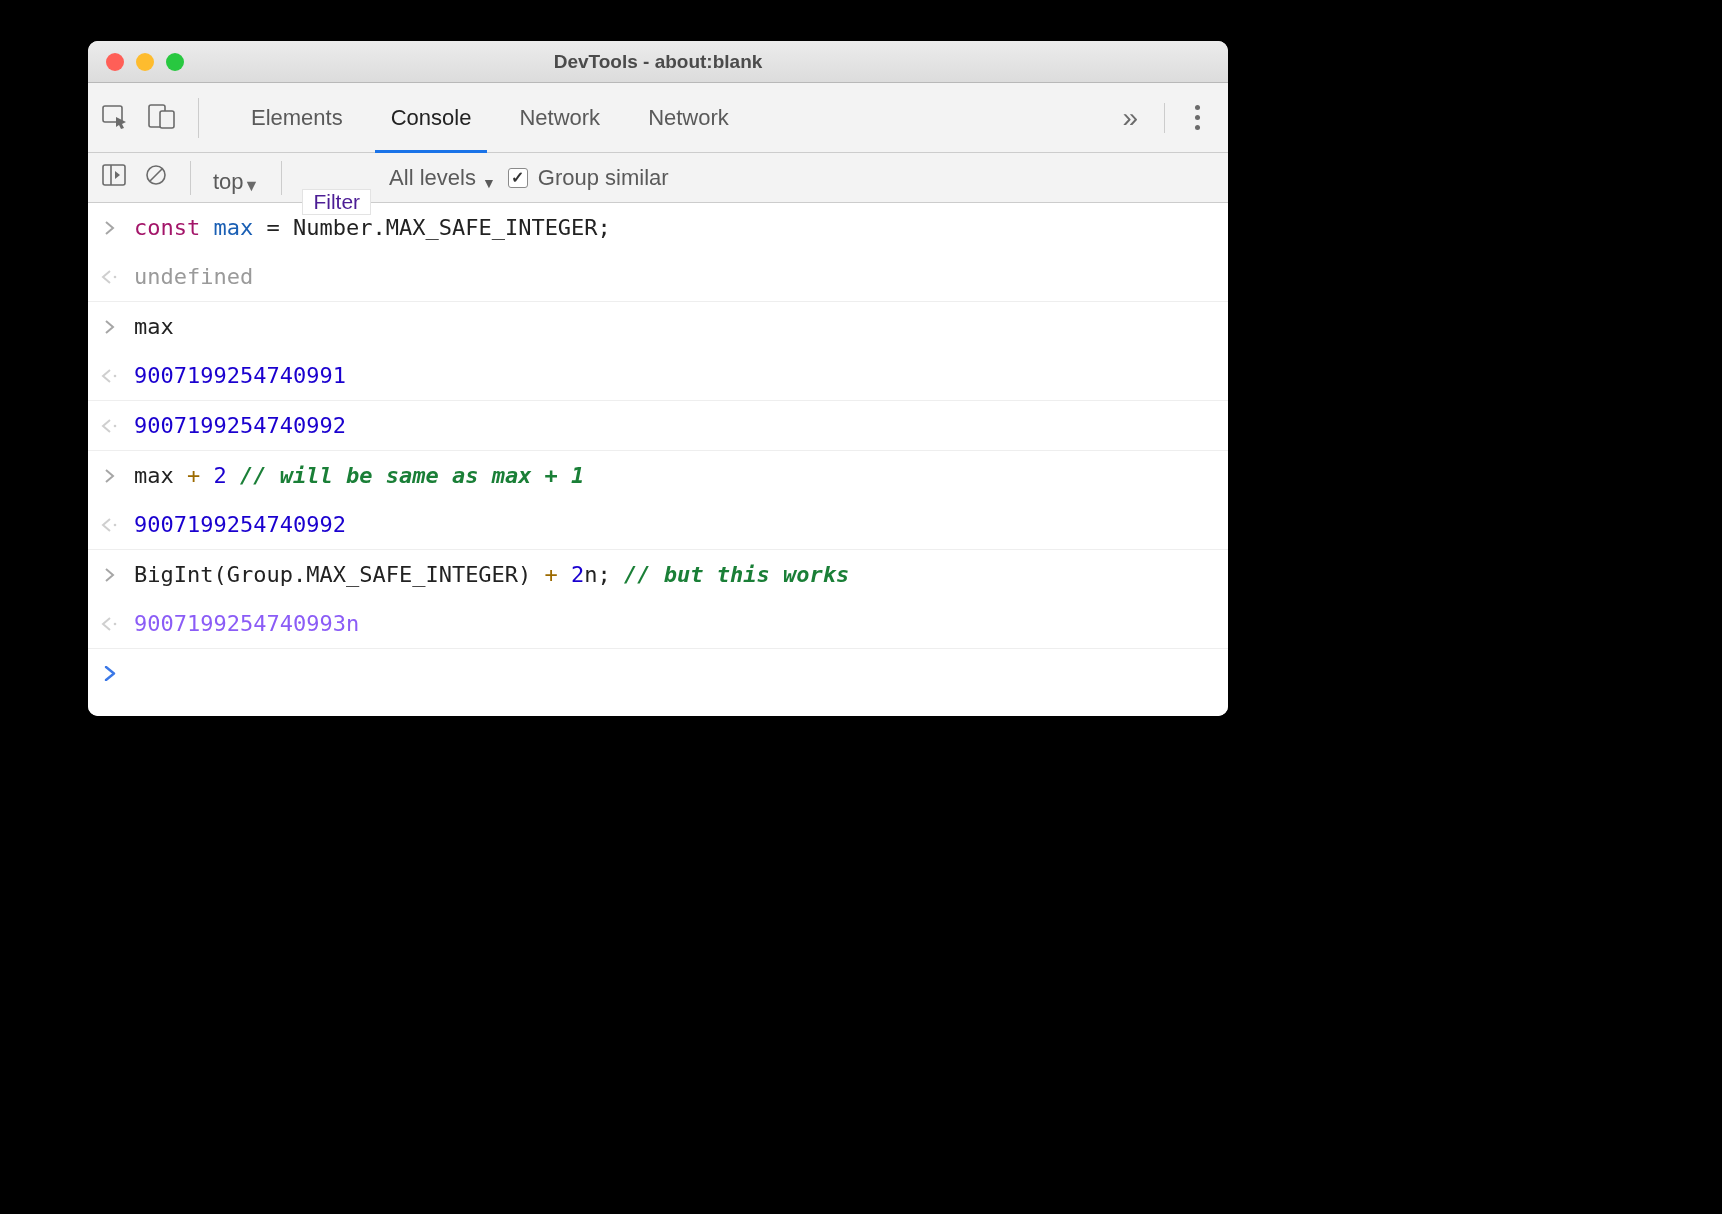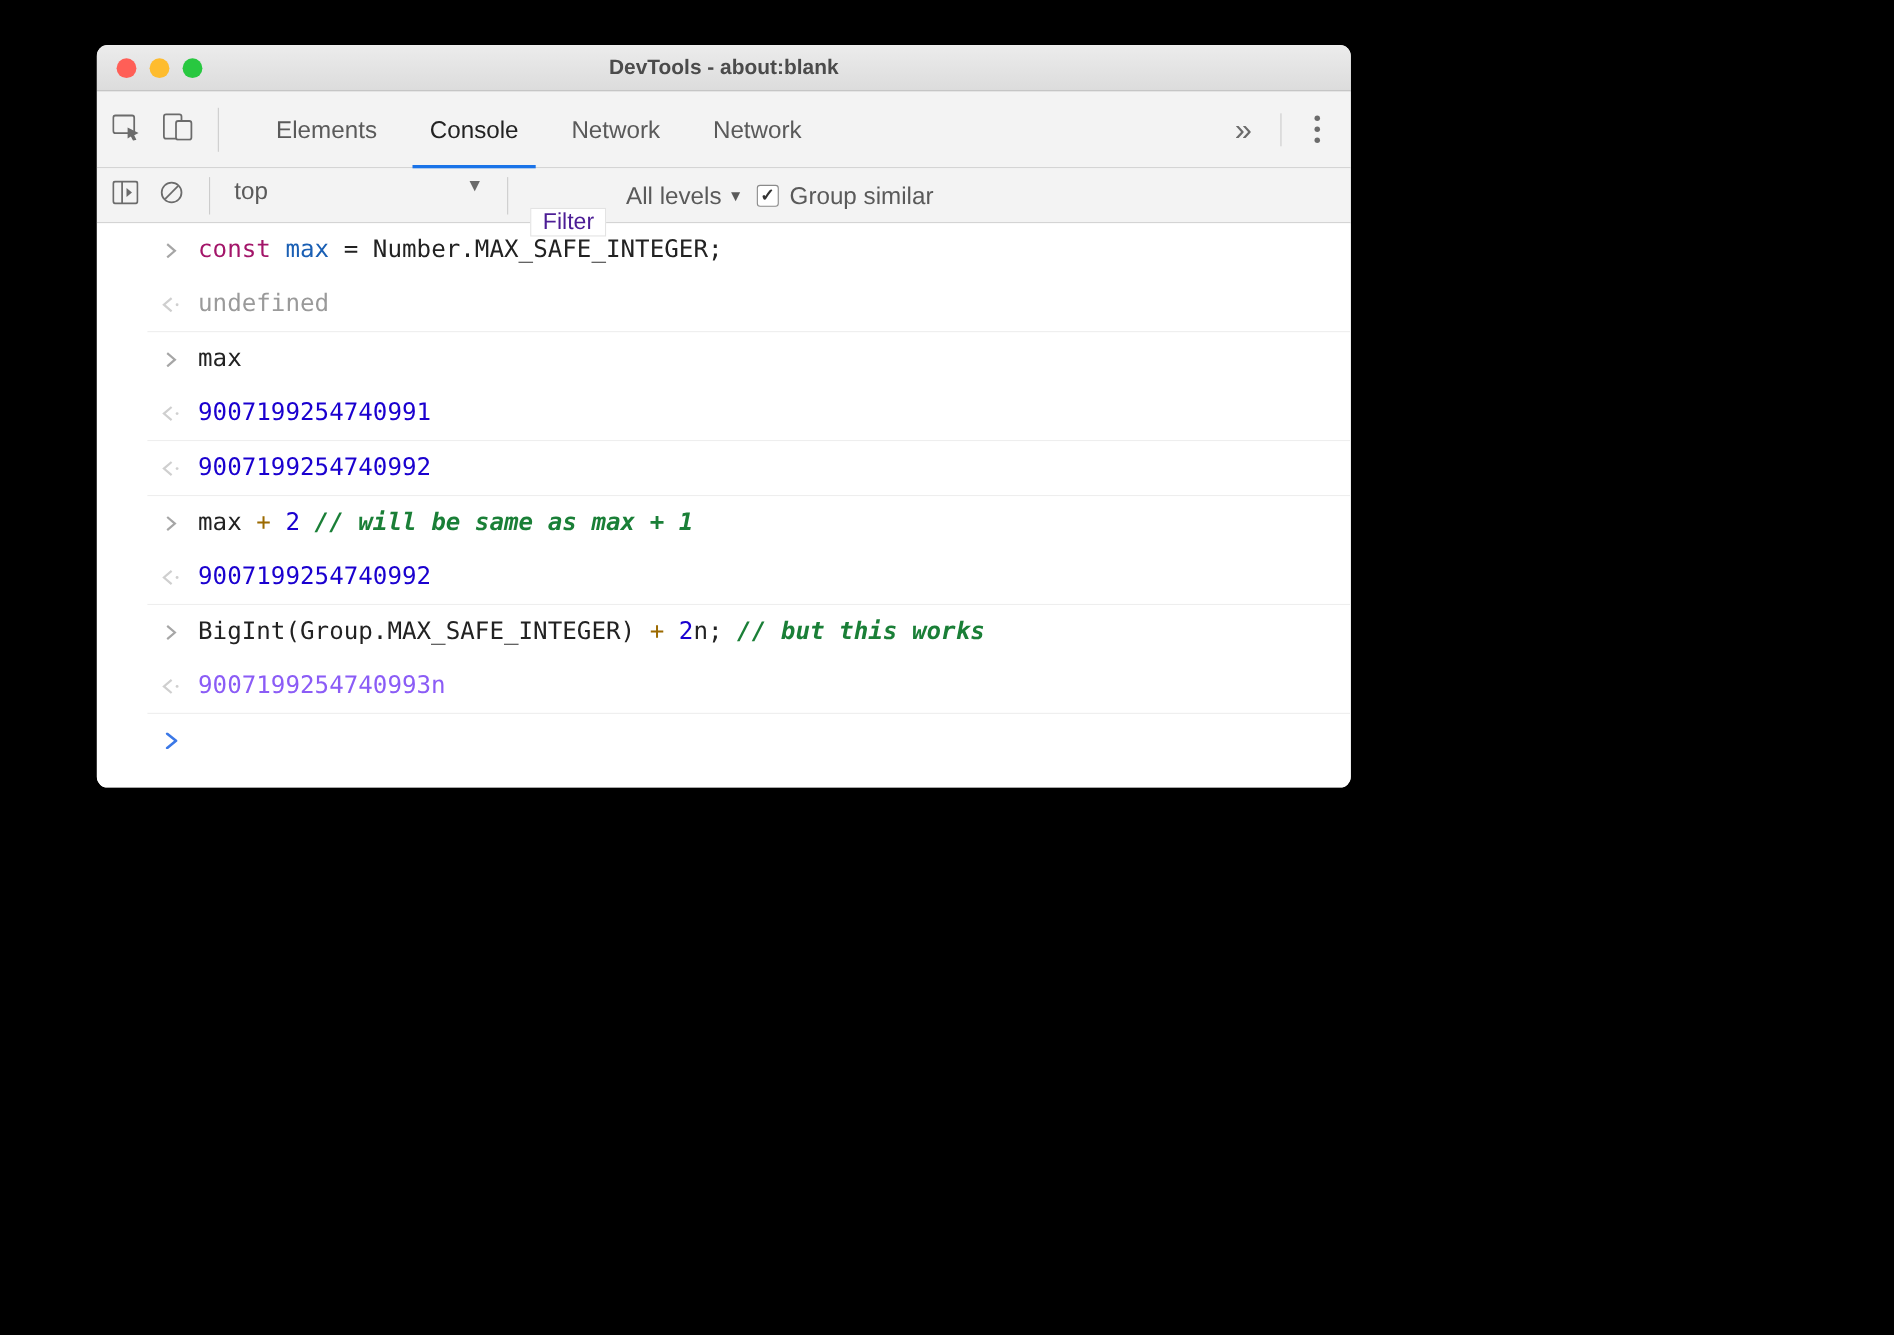--- a/index.html
+++ b/index.html
@@ -101,54 +101,53 @@
     font-size: 22px;
     color: #5a5a5a;
   }
   .filterbar .left-ctrls {
     display:flex; align-items:center; gap:18px;
     padding-right: 22px;
     border-right: 1px solid #ccc;
     height: 34px;
   }
   .ctx-select {
-    display:flex; align-items:flex-start; gap: 180px;
+    display:flex; align-items:flex-end; 
     margin-left: 22px;
     padding-right: 22px;
     border-right: 1px solid #ccc;
     height: 34px;
   }
   .ctx-select .caret { color:#6a6a6a; font-size: 16px; }
   .filter-input {
     margin-left: 20px;
     padding: 0 10px;
     border: 1px solid #e3e3e3;
     background: #fff;
     color: #4c1d95;
     font-size: 21px;
     margin-top: 48px;
   }
-  .levels { margin-left: 18px; display:flex; align-items:center; gap:6px; }
+  .levels { margin-left: 18px; display:flex; align-items:flex-end; gap:6px; }
   .chk { width:20px; height:20px; border:1px solid #8a8a8a; background:#fff; display:inline-flex; align-items:center; justify-content:center; border-radius:3px; margin-left:12px; }
   .chk.checked::after { content:"✓"; font-size:16px; color:#333; font-weight:bold; }
   .group-sim { margin-left: 10px; }
 
   .console {
     background:#fff;
     font-family: Menlo, Consolas, monospace;
     font-size: 22px;
   }
   .msg {
     display:flex;
     align-items:flex-end;
     padding: 8px 14px 8px 10px;
     border-bottom: 1px solid #eee;
     min-height: 36px;
     line-height: 1.5;
-    margin-left: 46px;
   }
   .msg.no-border { border-bottom:none; }
   .gutter {
     width: 24px;
     flex: 0 0 24px;
     text-align: center;
     margin-right: 12px;
     font-family: "Helvetica Neue", sans-serif;
     font-weight: 400;
   }

